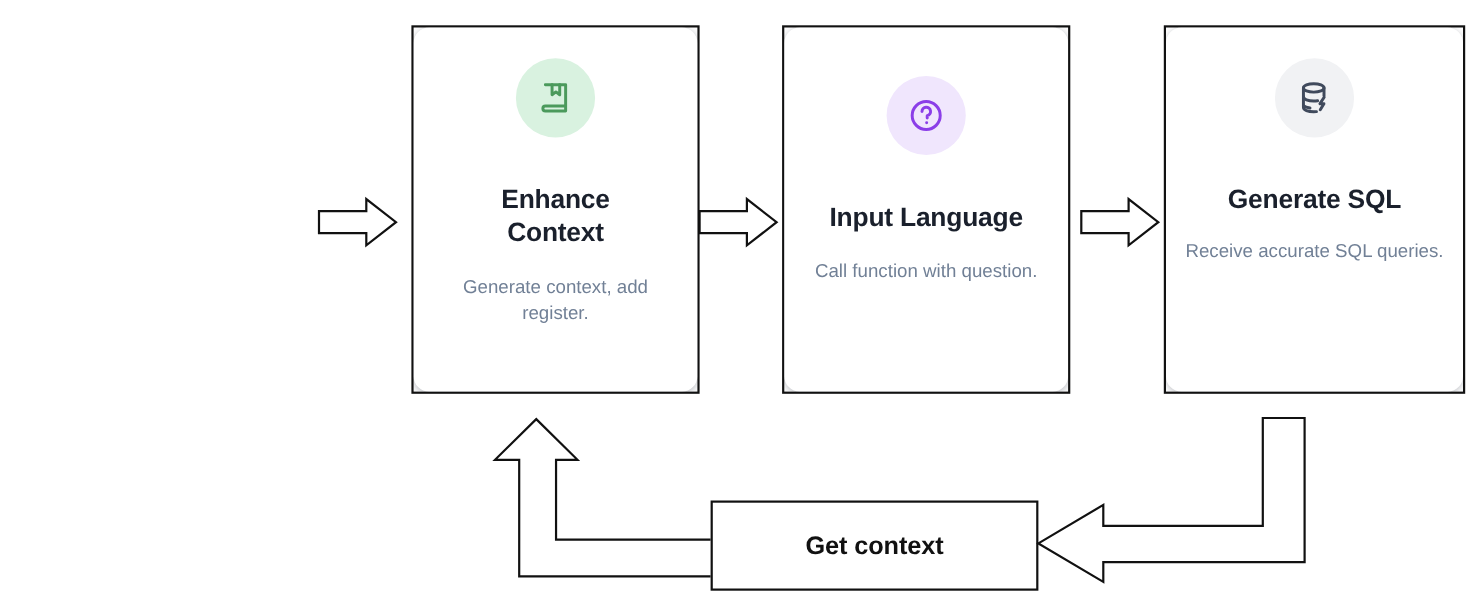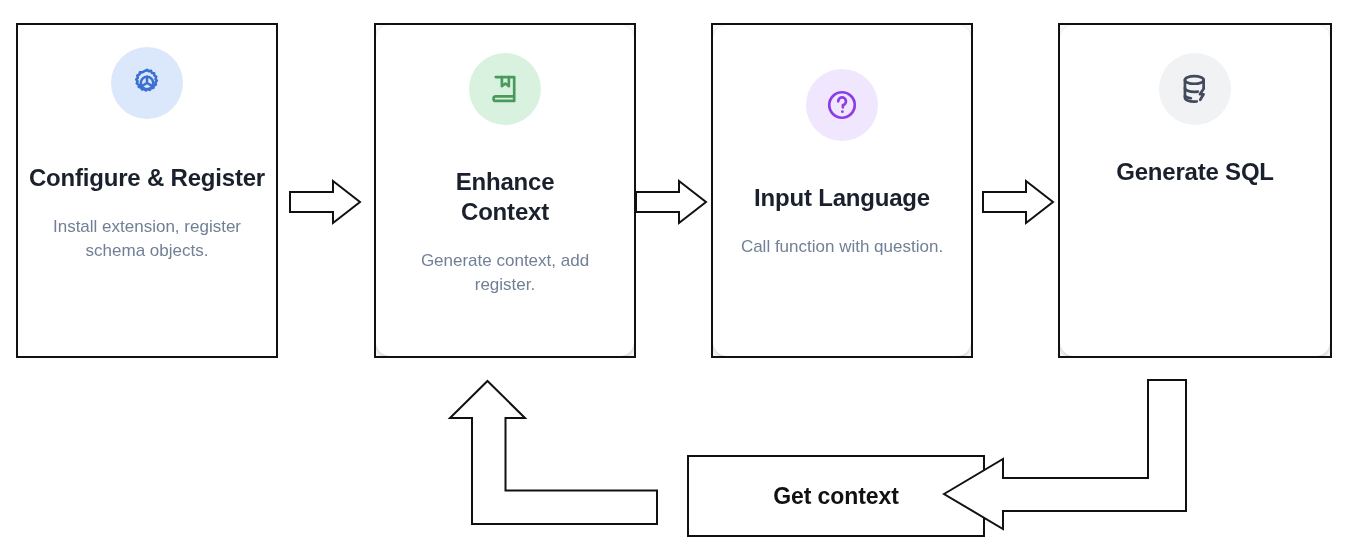--- a/index.html
+++ b/index.html
@@ -102,35 +102,20 @@
     font-weight: bold;
     color: #111111;
     letter-spacing: -0.1px;
   }
 </style>
 </head>
 <body>
 
 <div id="canvas">
 
-  <div class="card" style="left:16px; top:23px; width:262px; height:335px;">
-    <div class="card-inner" style="padding-top:22px;">
-      <div class="icon-badge" style="background:#dbe8fb;">
-        <span>
-          <svg width="36" height="36" viewBox="0 0 24 24" fill="none" stroke="#3b6fd4" stroke-width="1.7" stroke-linecap="round" stroke-linejoin="round">
-            <path d="M12 3.2 l1.15 1.0 1.5-.35 .62 1.42 1.53 .2 .05 1.54 1.33 .78-.52 1.45 .93 1.23-1.03 1.15 .38 1.5-1.42 .6-.22 1.53-1.54 .03-.8 1.32-1.44-.54-1.24 .92-1.14-1.05-1.5 .4-.61-1.41-1.53-.24-.01-1.54-1.31-.82 .56-1.43-.9-1.25 1.06-1.12-.36-1.51 1.43-.57 .25-1.52 1.54 0z"></path>
-            <circle cx="12" cy="12" r="4.15"></circle>
-            <path d="M12 7.85 L12 12 M12 12 L15.6 14.05 M12 12 L8.4 14.05"></path>
-          </svg>
-        </span>
-      </div>
-      <div class="card-title" style="margin-top:44px;">Configure &amp; Register</div>
-      <div class="card-desc" style="margin-top:22px;">Install extension, register schema objects.</div>
-    </div>
-  </div>
 
   <svg class="flow-svg" style="left:289px; top:180px;" width="72" height="44" viewBox="0 0 72 44">
     <polygon class="arrow-shape" points="1,12 44,12 44,1 71,22 44,43 44,32 1,32"></polygon>
   </svg>
 
   <div class="card rounded" style="left:374px; top:23px; width:262px; height:335px;">
     <div class="card-inner" style="padding-top:28px;">
       <div class="icon-badge" style="background:#d9f2e0;">
         <span>
           <svg width="34" height="34" viewBox="0 0 24 24" fill="none" stroke="#4b9a5c" stroke-width="1.9" stroke-linecap="round" stroke-linejoin="round">
@@ -175,29 +160,30 @@
           <svg width="34" height="34" viewBox="0 0 24 24" fill="none" stroke="#404a5c" stroke-width="1.9" stroke-linecap="round" stroke-linejoin="round">
             <ellipse cx="11.5" cy="5.6" rx="6.6" ry="2.7"></ellipse>
             <path d="M4.9 5.6 v12.6 c0 1.5 2.95 2.7 6.6 2.7 .6 0 1.2-.04 1.75-.1"></path>
             <path d="M18.1 5.6 v5.1"></path>
             <path d="M4.9 11.3 c0 1.5 2.95 2.7 6.6 2.7 .9 0 1.75-.07 2.5-.2"></path>
             <path d="M4.9 17.0 c0 0 1.4 1.1 4.2 1.5"></path>
             <path d="M18.2 11.6 l-2.7 4.1 h2.55 l-2.35 3.9"></path>
           </svg>
         </span>
       </div>
-      <div class="card-title" style="margin-top:32px;">Generate SQL</div>
+      <div class="card-title" style="margin-top:42px;">Generate SQL</div>
+      <div class="card-desc" style="margin-top:20px;">Receive accurate SQL queries.</div>
     </div>
   </div>
 
   <svg class="flow-svg" style="left:448px; top:376px;" width="210" height="160" viewBox="0 0 210 160">
     <path class="arrow-shape" d="M39.5 5 L77 42 L57.5 42 L57.5 114.5 L209 114.5 L209 148 L24 148 L24 42 L2 42 Z"></path>
   </svg>
 
-  <div class="ctx-box" style="left:687px; top:455px; width:298px; height:82px;">
+  <div class="ctx-box" style="left:646px; top:455px; width:298px; height:82px;">
     <span class="ctx-label">Get context</span>
   </div>
 
   <svg class="flow-svg" style="left:940px; top:376px;" width="250" height="160" viewBox="0 0 250 160">
     <path class="arrow-shape" d="M4 118 L63 83 L63 102 L208 102 L208 4 L246 4 L246 135 L63 135 L63 153 Z"></path>
   </svg>
 
 </div>
 
 </body></html>

